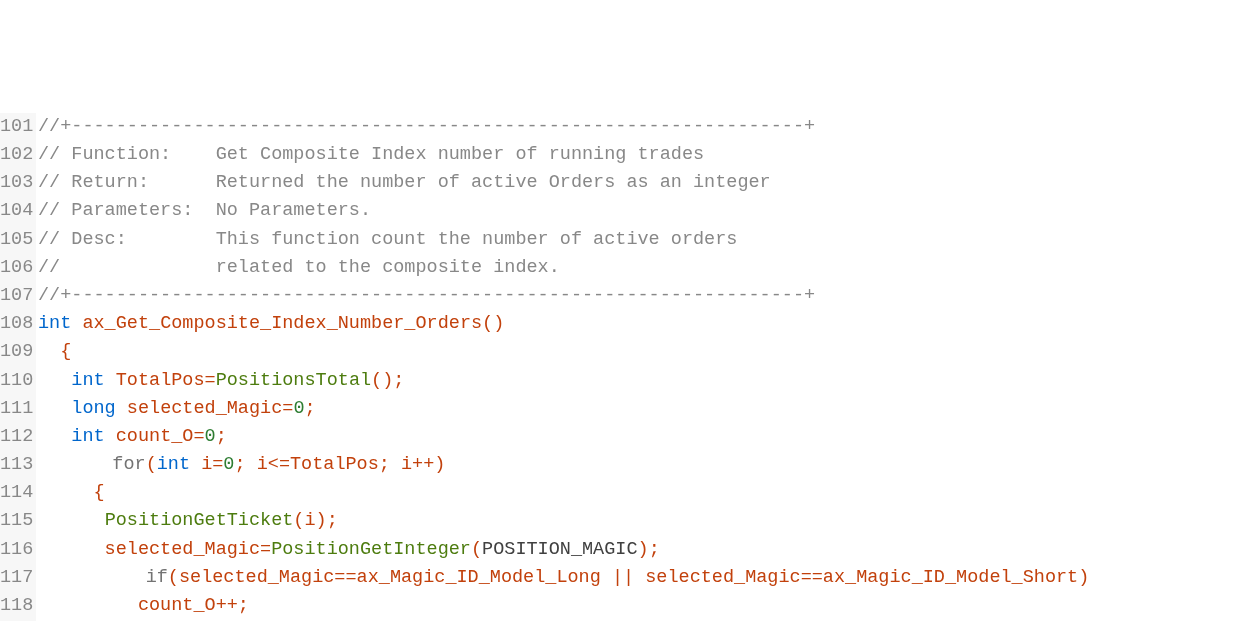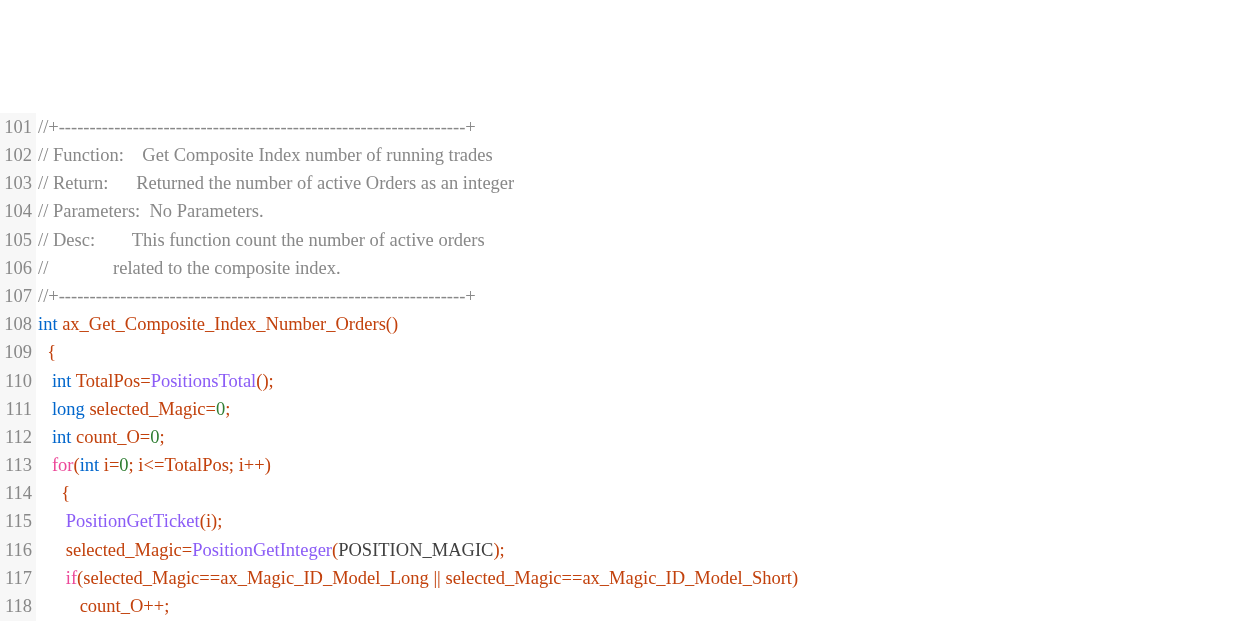--- a/index.html
+++ b/index.html
@@ -19,25 +19,25 @@
     padding-right: 4px;
     user-select: none;
     flex-shrink: 0;
     width: 36px;
   }
   .code {
     flex: 1;
     padding-left: 2px;
     color: #000000;
   }
-  .line { height: 28.2px; font-family: Liberation Serif, serif; }
+  .line { height: 28.2px; }
   .c-comment { color: #888888; }
-  .c-keyword { color: #ec4899; }
+  .c-keyword { color: #737373; margin-left: 41px; }
   .c-type    { color: #0066cc; }
-  .c-func    { color: #8b5cf6; }
+  .c-func    { color: #4d7c0f; }
   .c-number  { color: #2e7d32; }
   .c-const   { color: #404040; }
   .c-text    { color: #c2410c; }
 </style>
 </head>
 <body>
 
 
 
 <div class="editor">

